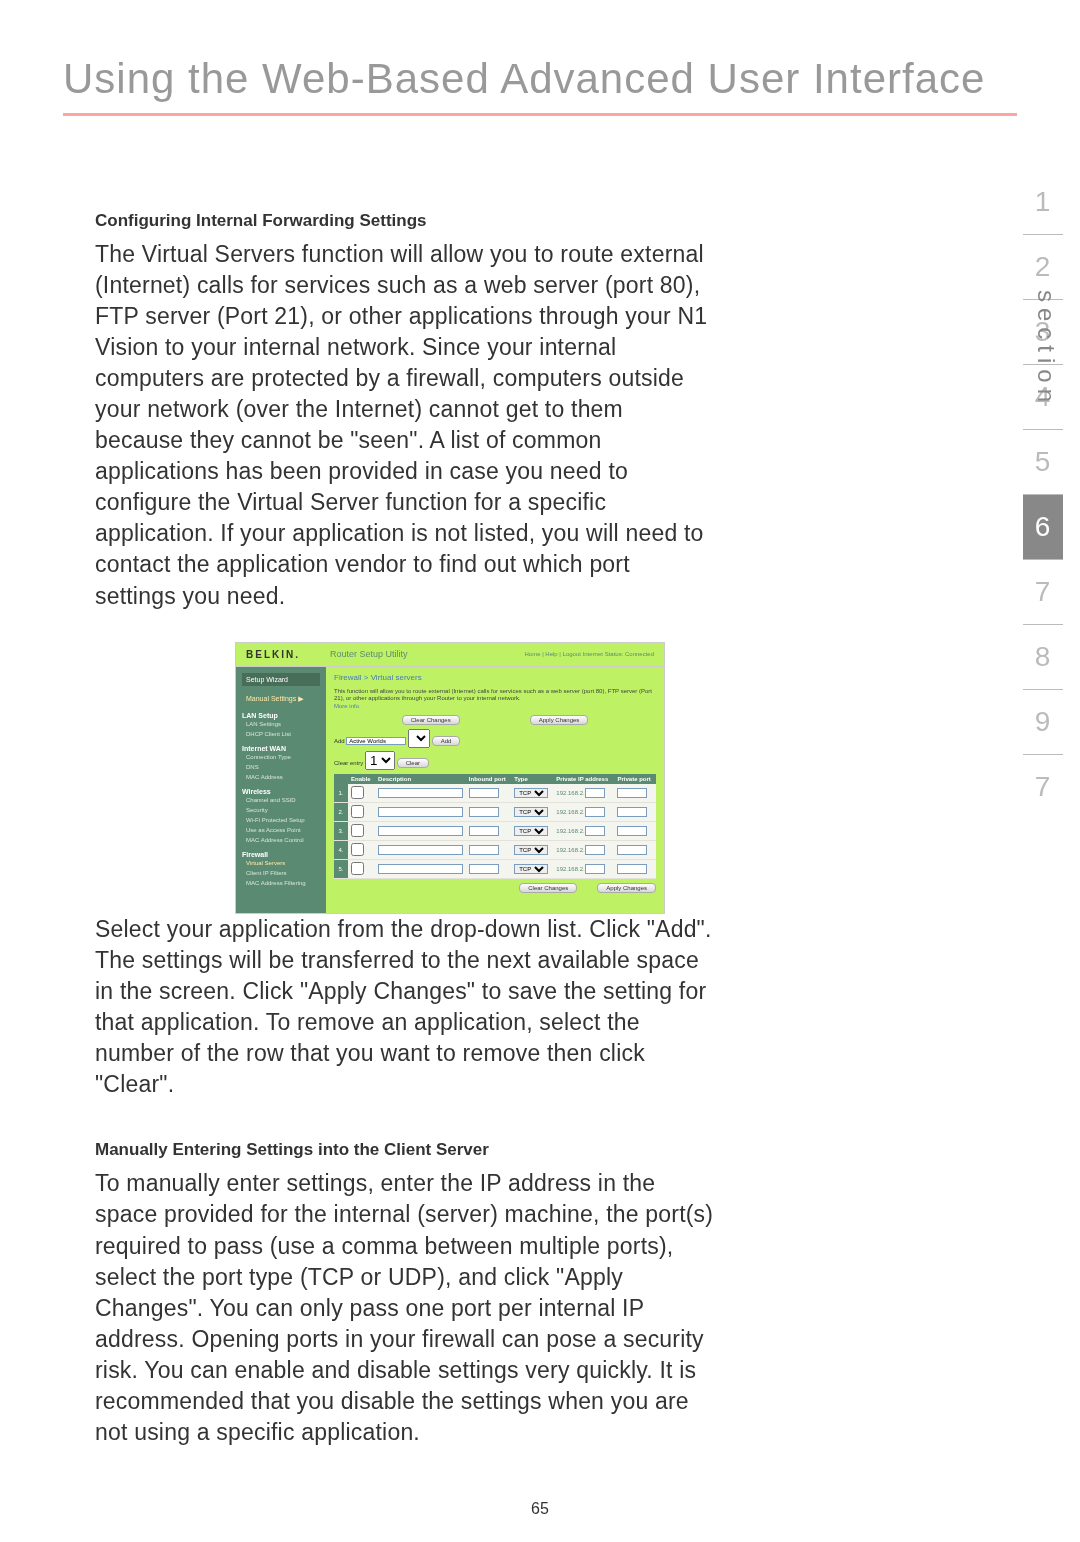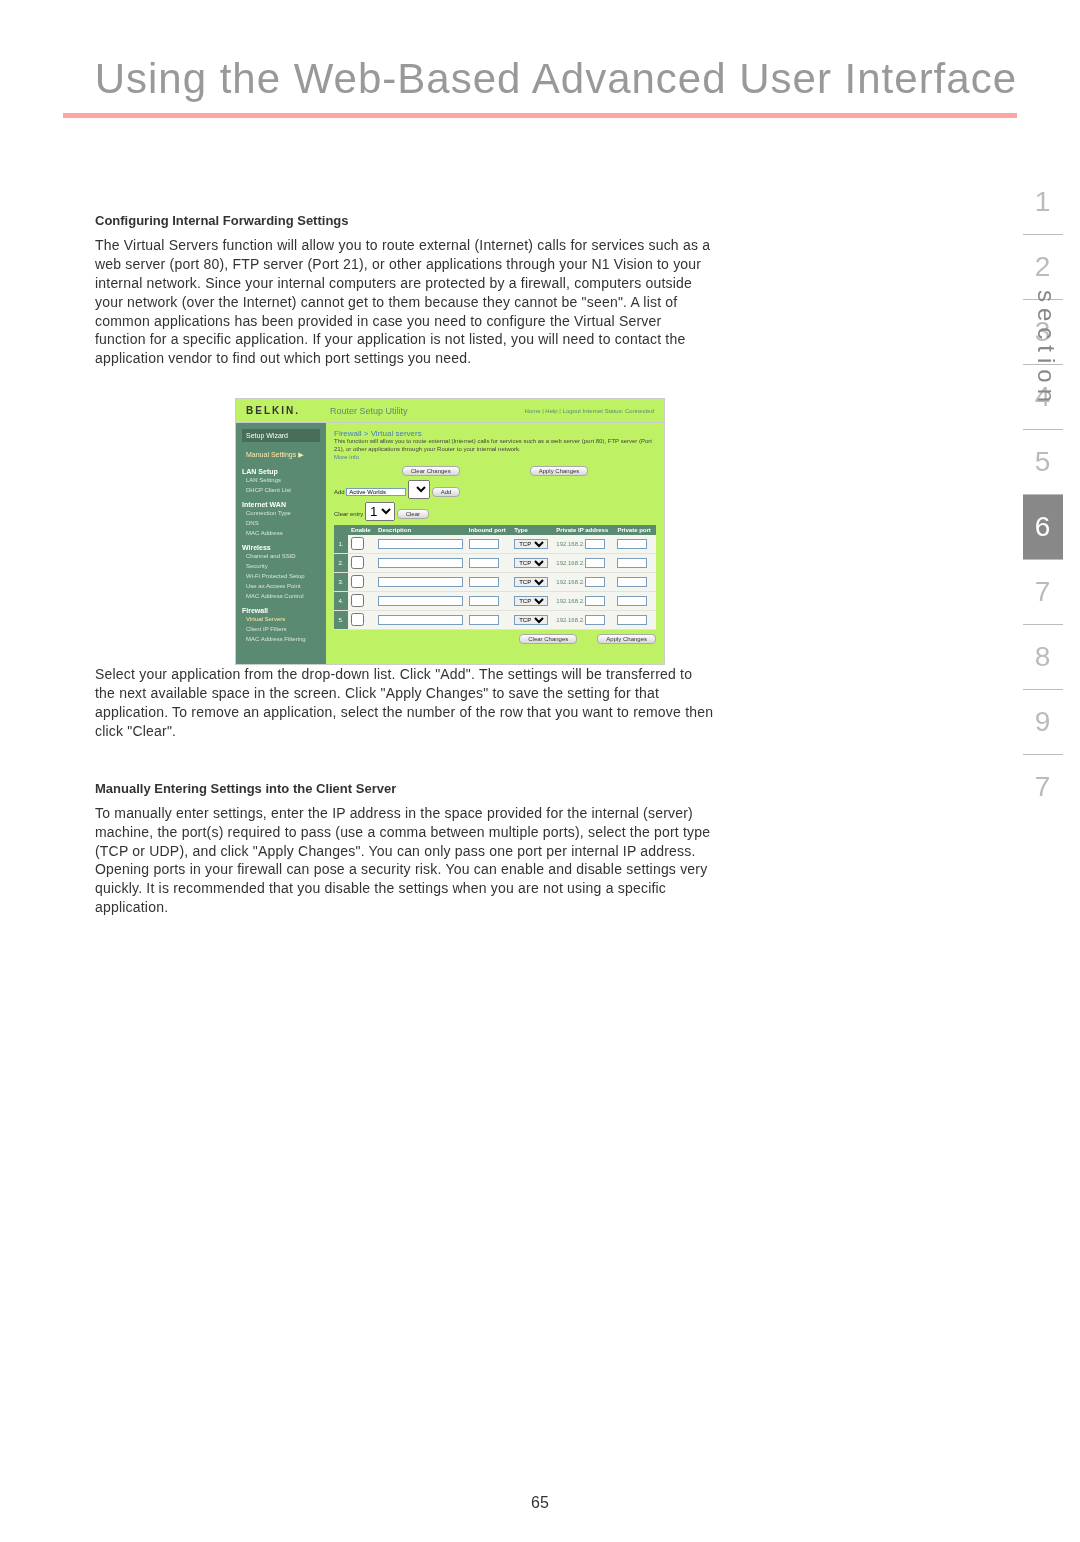--- a/index.html
+++ b/index.html
@@ -10,40 +10,39 @@
     height: 1542px;
     position: relative;
     color: #333;
   }
   .page-title {
     font-size: 42px;
     font-weight: 300;
     color: #999;
     letter-spacing: 1px;
     padding: 55px 95px 10px;
-    border-bottom: 5px solid #fca5a5;
+    border-bottom: 3px solid #fca5a5;
     margin: 0 63px;
     padding-left: 0;
     padding-right: 0;
-    text-align: right;
   }
   .main {
     padding: 0 95px;
     width: 810px;
   }
   h3.subhead {
-    font-size: 13px;
+    font-size: 17px;
     font-weight: bold;
     color: #333;
     margin-top: 95px;
     margin-bottom: 8px;
   }
   h3.subhead.later { margin-top: 40px; }
   p.body {
-    font-size: 14px;
+    font-size: 23px;
     line-height: 1.35;
     color: #333;
     letter-spacing: 0.2px;
   }
   .section-tab {
     position: absolute;
     right: 0;
     top: 170px;
     width: 75px;
   }
@@ -70,21 +69,21 @@
     right: 20px;
     top: 290px;
     font-size: 24px;
     color: #888;
     letter-spacing: 6px;
     writing-mode: vertical-rl;
     text-orientation: mixed;
   }
   .page-num {
     position: absolute;
-    bottom: 30px;
+    bottom: 24px;
     left: 50%;
     transform: translateX(-50%);
     font-size: 16px;
     color: #333;
   }
 
   
   .router {
     width: 430px;
     background: #bef264;
@@ -137,20 +136,21 @@
   .router-side .group { font-weight: bold; margin-top: 6px; font-size: 7px; color:#fff; }
   .router-side .item { font-size: 6px; color: #d5e5db; padding: 2px 0 2px 4px; }
   .router-side .item.hl { color: #ffe9a8; }
   .router-main {
     flex: 1;
     padding: 6px 8px 20px;
   }
   .router-main .crumb {
     color: #4a7bbf;
     font-size: 8px;
+    margin-bottom: 6px;
   }
   .router-main .desc { font-size: 6px; color: #444; line-height: 1.3; }
   .router-main .more { color: #4a7bbf; font-size: 6px; display: block; margin-bottom: 6px; }
   .router-btns { display: flex; justify-content: center; gap: 70px; margin-bottom: 4px; }
   .router-btns span, .btn-small {
     display: inline-block;
     background: linear-gradient(#fefefe,#d8d8d8);
     border: 1px solid #aaa;
     border-radius: 4px;
     font-size: 6px;

